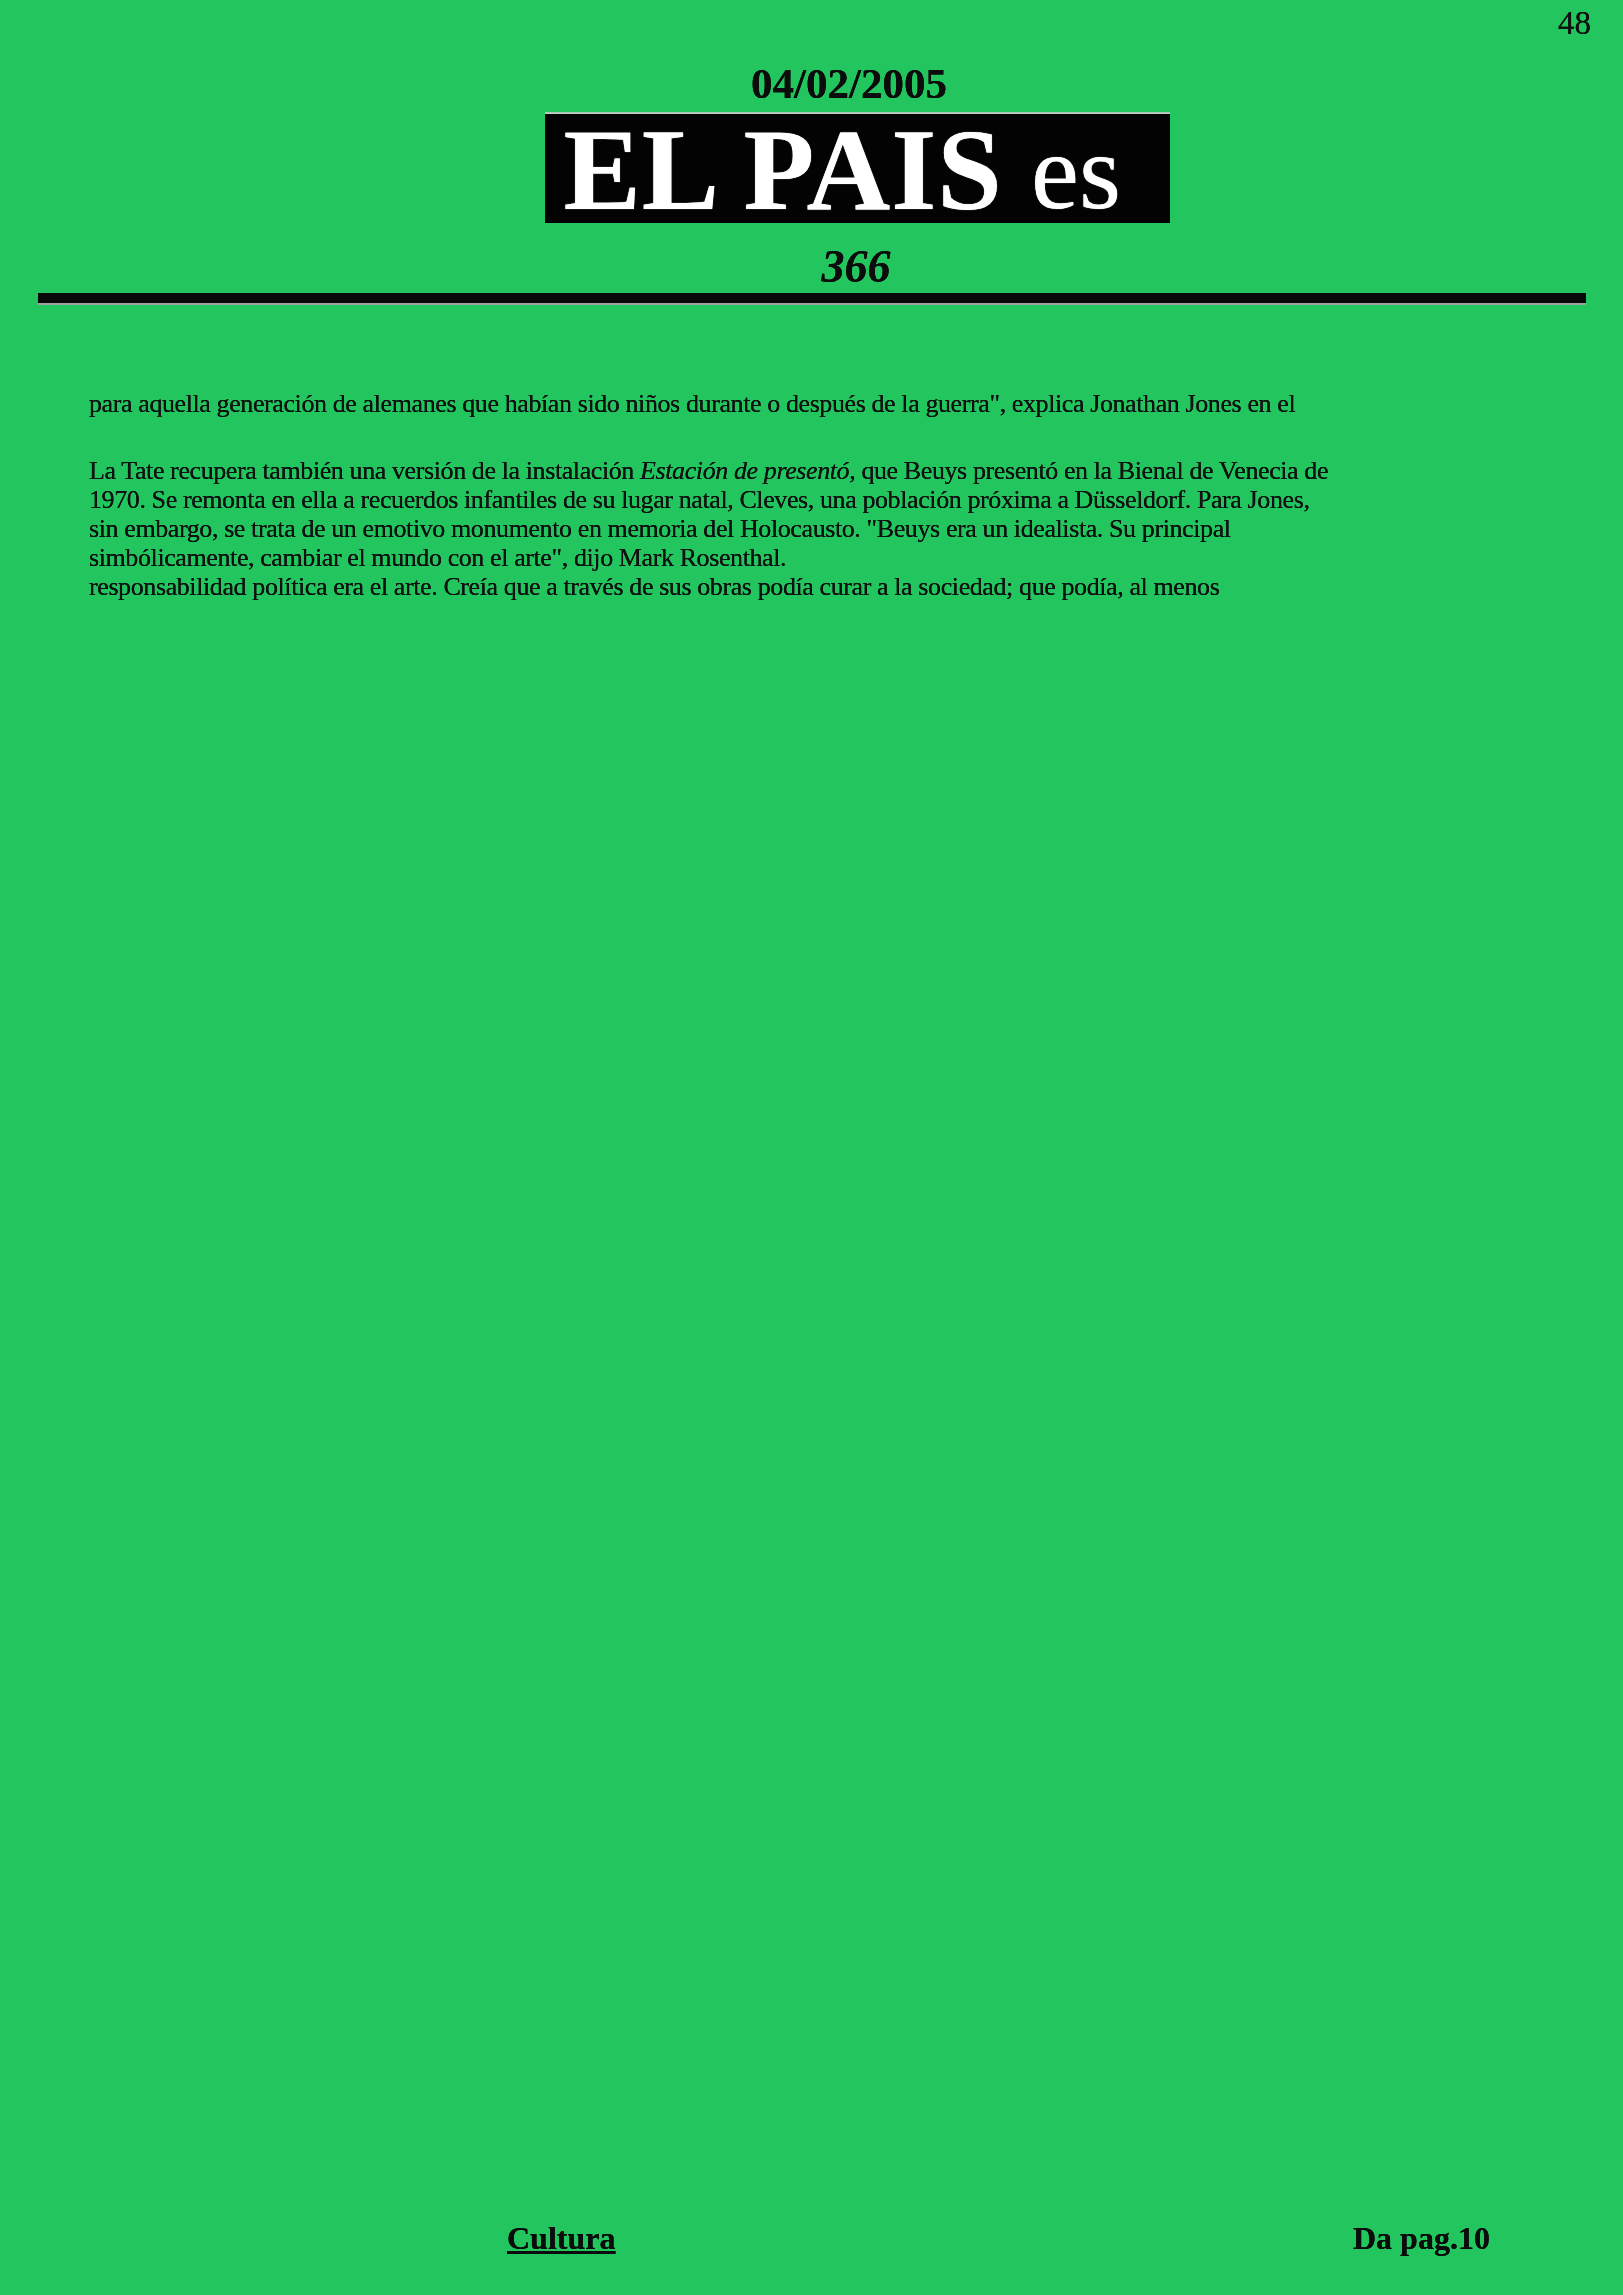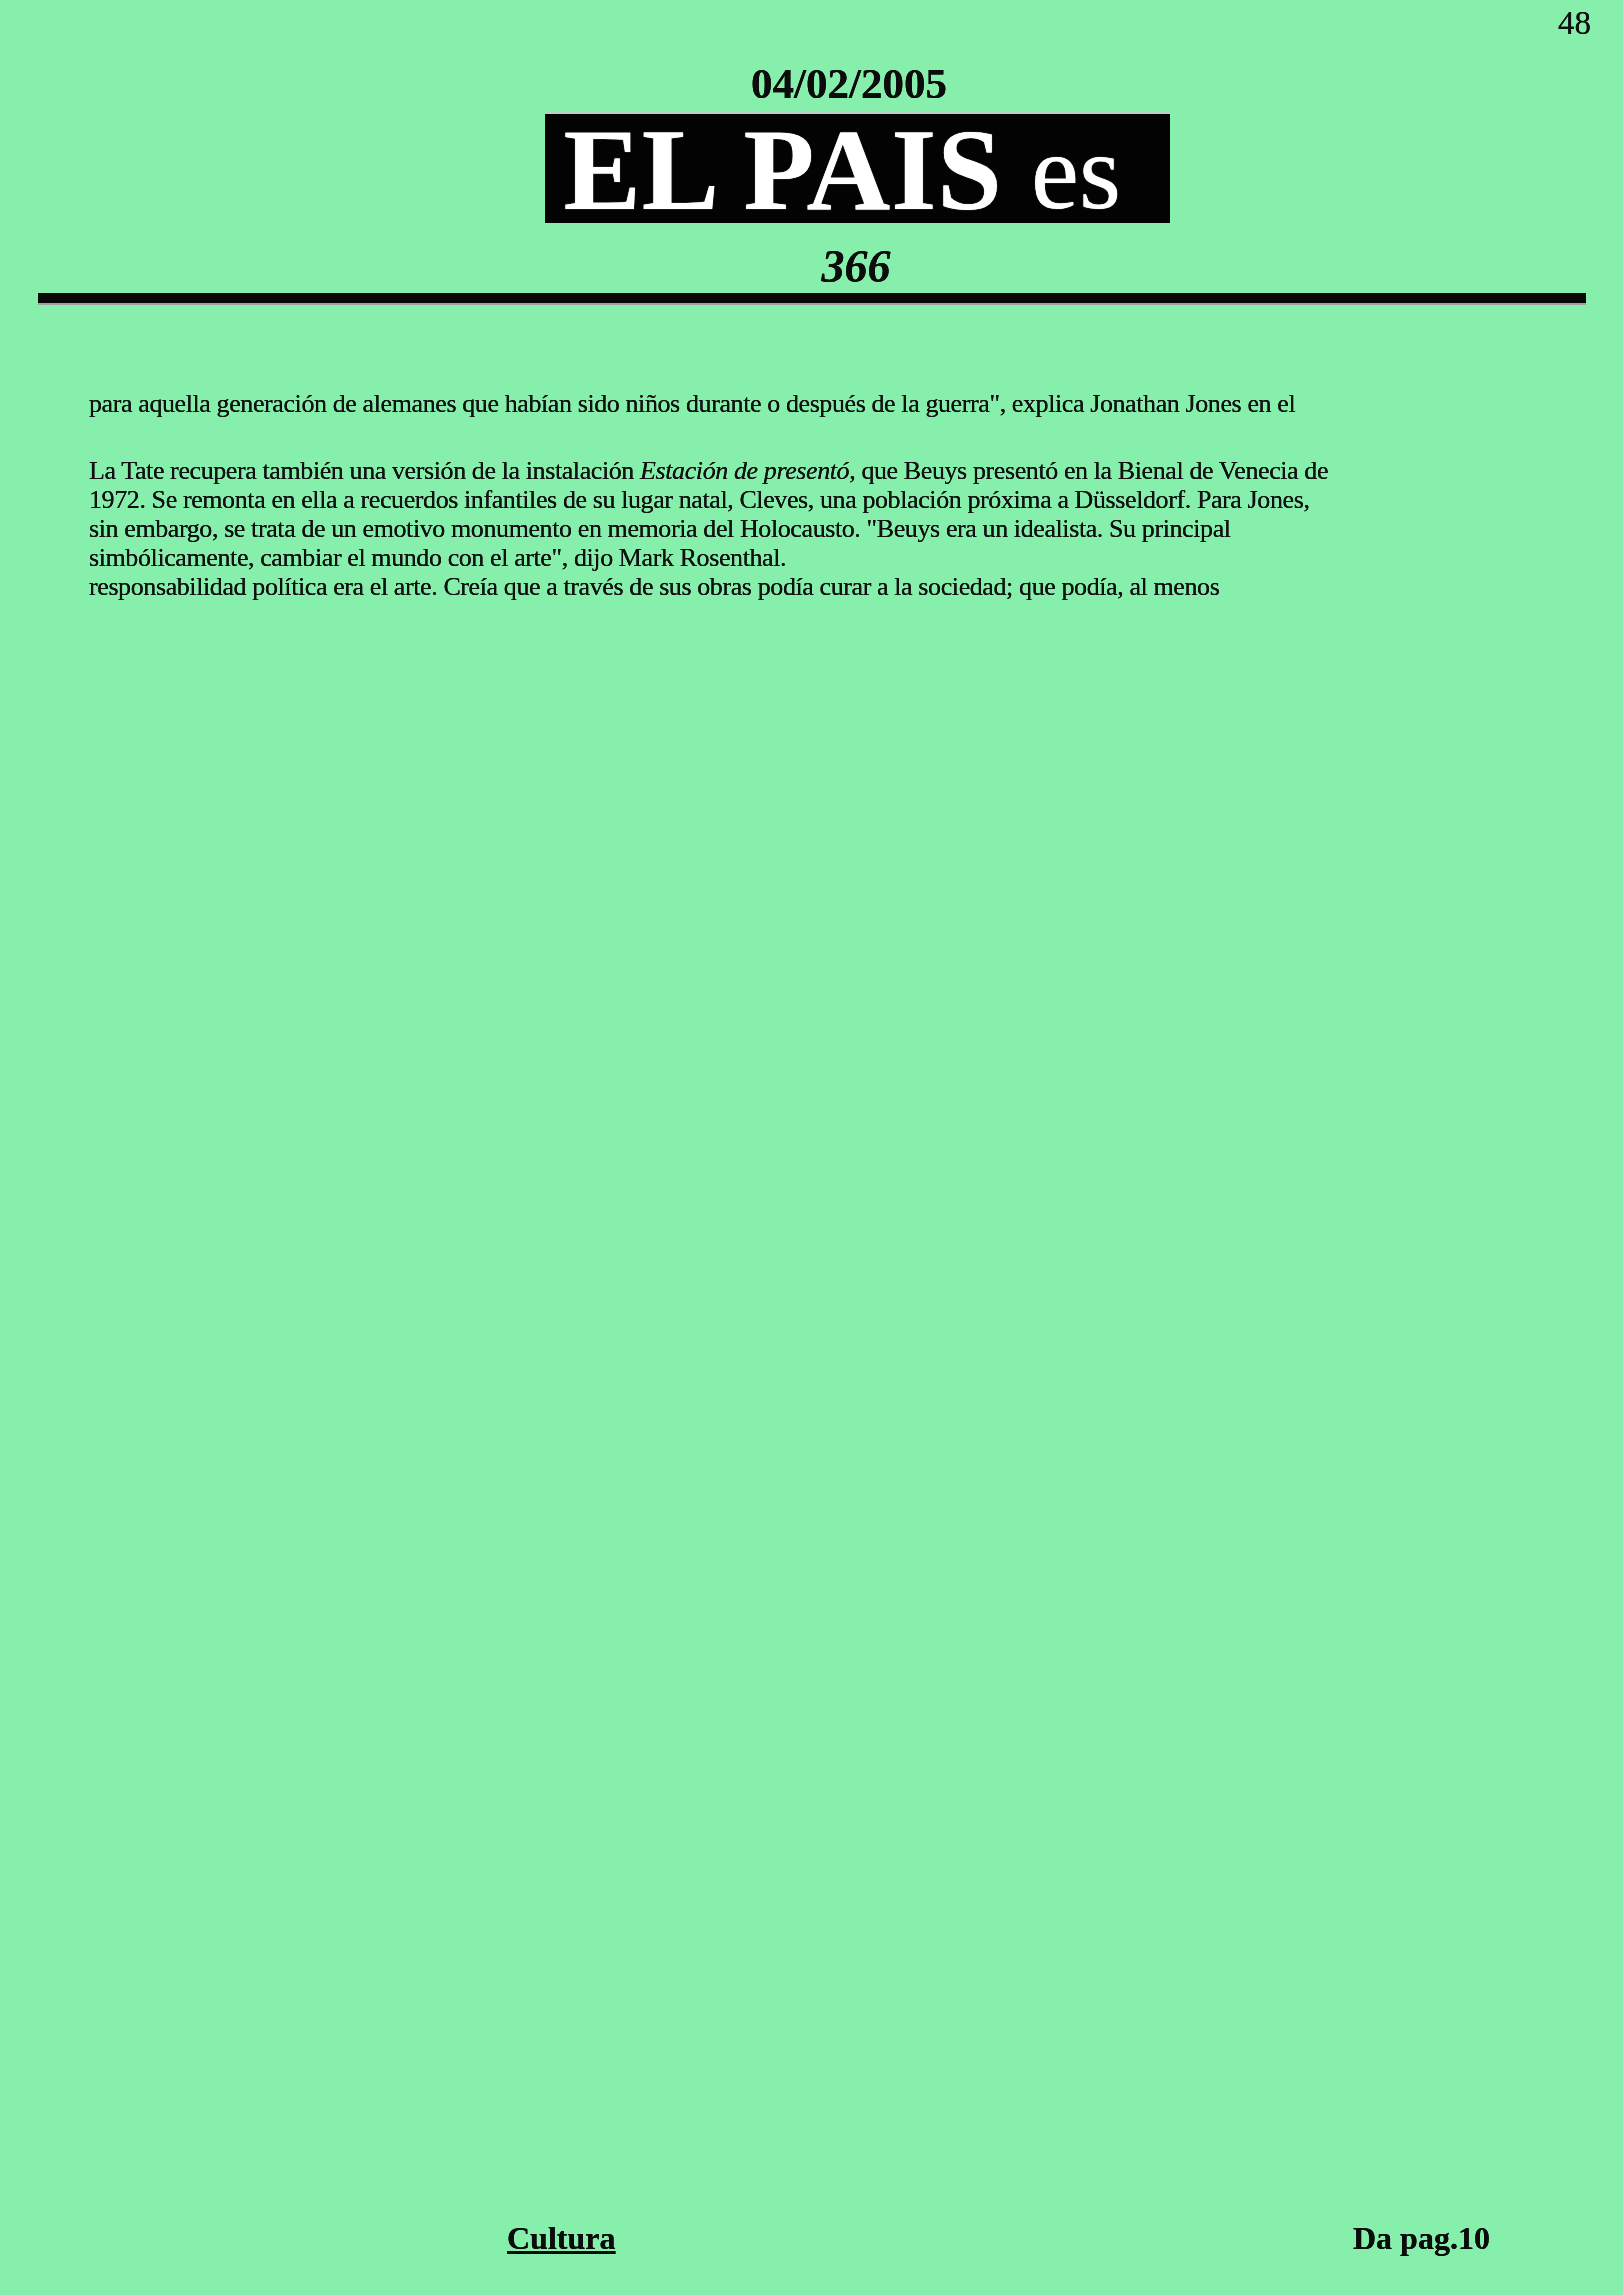--- a/index.html
+++ b/index.html
@@ -4,21 +4,21 @@
 <style>
   html, body {
     margin: 0;
     padding: 0;
     background: #ffffff;
   }
   .page {
     position: relative;
     width: 1624px;
     height: 2296px;
-    background: #86efac;
+    background: #22c55e;
     overflow: hidden;
     font-family: "Liberation Serif", "DejaVu Serif", serif;
     color: #0c0c0c;
   }
   .page-number {
     position: absolute;
     top: 7.3px;
     right: 33px;
     font-size: 33px;
     line-height: 1;
@@ -147,21 +147,21 @@
   <div class="edition">366</div>
 
   <div class="rule"></div>
 
   <div class="article" id="article">
       <div class="para">
         <div class="line"><span>para aquella generación de alemanes que habían sido niños durante o después de la guerra", explica Jonathan Jones en el</span></div>
       </div>
       <div class="para">
         <div class="line"><span>La Tate recupera también una versión de la instalación </span><span class="it">Estación de presentó</span><span>, que Beuys presentó en la Bienal de Venecia de</span></div>
-        <div class="line"><span>1972. Se remonta en ella a recuerdos infantiles de su lugar natal, Cleves, una población próxima a Düsseldorf. Para Jones,</span></div>
+        <div class="line"><span>1970. Se remonta en ella a recuerdos infantiles de su lugar natal, Cleves, una población próxima a Düsseldorf. Para Jones,</span></div>
         <div class="line"><span>sin embargo, se trata de un emotivo monumento en memoria del Holocausto. "Beuys era un idealista. Su principal</span></div>
         <div class="line"><span>simbólicamente, cambiar el mundo con el arte", dijo Mark Rosenthal.</span></div>
         <div class="line"><span>responsabilidad política era el arte. Creía que a través de sus obras podía curar a la sociedad; que podía, al menos</span></div>
       </div>
     </div>
 
   <div class="footer-section">Cultura</div>
 
   <div class="footer-page">Da pag.10</div>
 

